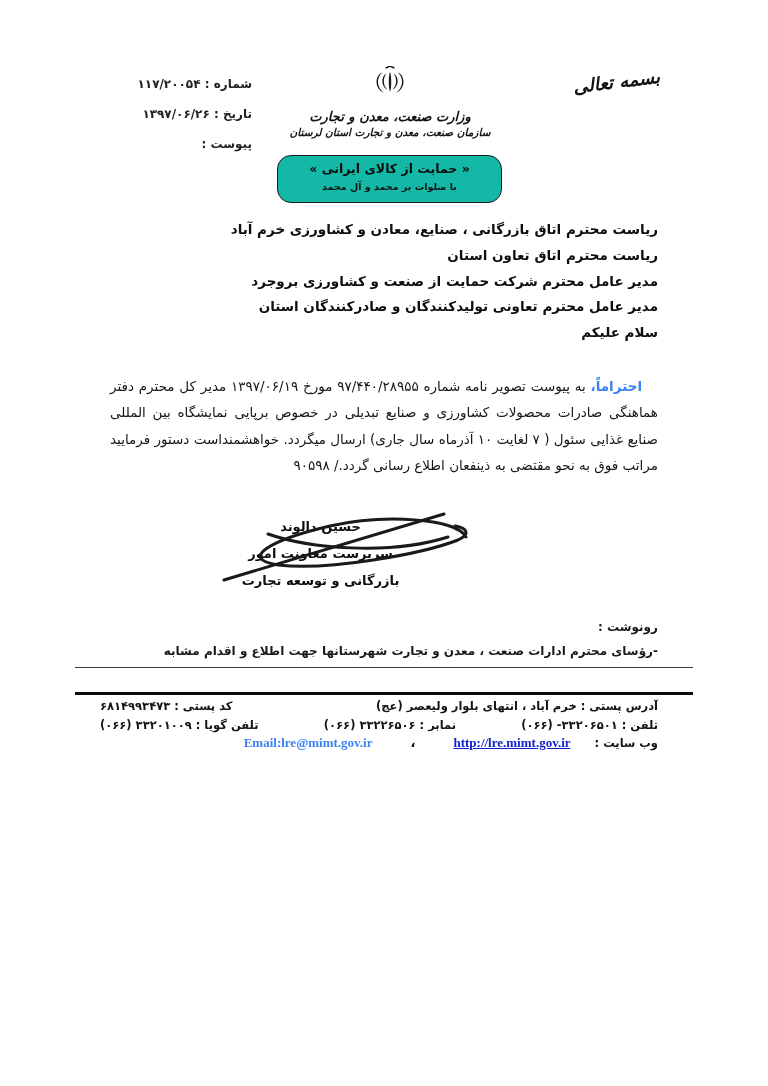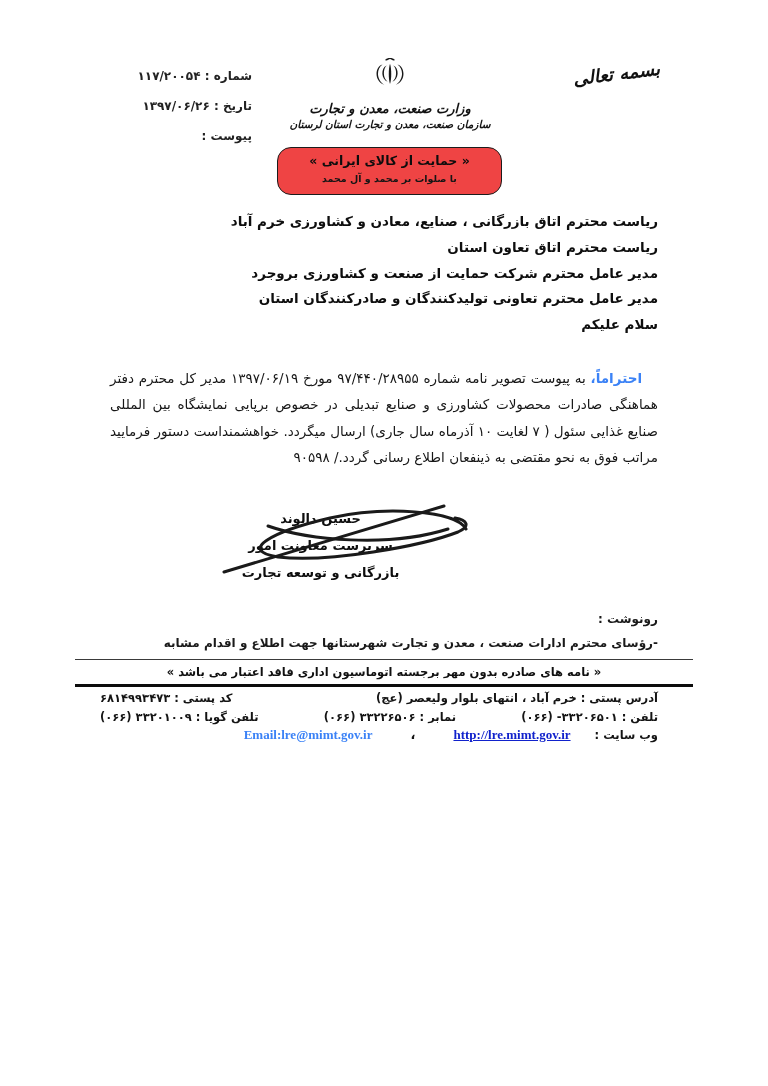--- a/index.html
+++ b/index.html
@@ -1,17 +1,17 @@
 <!DOCTYPE html>
 <html lang="fa"><head>
 <meta charset="utf-8">
 <style>
   html,body{margin:0;padding:0;background:#ffffff;}
   .page{
-    position:relative;width:768px;height:892px;margin:8px auto;
+    position:relative;width:768px;height:892px;margin:16px auto;
     background:#fff;overflow:hidden;
     font-family:"DejaVu Sans","Liberation Sans",sans-serif;
     color:#1b1b1b;
   }
   
   .meta{position:absolute;top:53px;right:516px;width:190px;direction:rtl;text-align:right;}
   .meta .row{line-height:30px;font-size:12px;font-weight:700;color:#222;white-space:nowrap;}
   .meta .val{font-weight:700;}
   
   .bismillah{
@@ -28,21 +28,21 @@
     font-weight:700;font-size:13px;line-height:17px;color:#111;margin-top:2px;white-space:nowrap;
   }
   .organization{
     font-family:"DejaVu Serif","Liberation Serif",serif;font-style:italic;
     font-weight:700;font-size:10.5px;line-height:15px;color:#161616;white-space:nowrap;
   }
   
   .slogan-box{
     position:absolute;top:139px;left:277px;width:223px;height:46px;
     border:1.6px solid #1c1c1c;border-radius:14px;text-align:center;direction:rtl;
-    background:#ef4444;
+    background:#14b8a6;
   }
   .slogan-title{font-size:12.5px;font-weight:700;color:#0d0d0d;line-height:22px;margin-top:2px;}
   .slogan-sub{font-size:9.5px;font-weight:700;color:#151515;line-height:14px;text-align:center;}
   
   .recipients{
     position:absolute;top:201px;left:110px;width:548px;
     direction:rtl;text-align:right;font-size:13.5px;font-weight:700;
     line-height:25.8px;color:#0e0e0e;
   }
   
@@ -157,21 +157,20 @@
       <path d="M60 33 C 100 47 180 55 240 36"></path>
     </g>
   </svg>
 
   <div class="cc">
     <div class="cc-label">رونوشت :</div>
     <div class="cc-item">-رؤسای محترم ادارات صنعت ، معدن و تجارت شهرستانها جهت اطلاع و اقدام مشابه</div>
   </div>
 
   <div class="rule-thin"></div>
-  <div class="notice">« نامه های صادره بدون مهر برجسته اتوماسیون اداری فاقد اعتبار می باشد »</div>
   <div class="rule-thick"></div>
 
   <div class="f-row f-row1">
     <span>آدرس پستی : خرم آباد ، انتهای بلوار ولیعصر (عج)</span>
     <span>کد پستی : ۶۸۱۴۹۹۳۴۷۳</span>
   </div>
   <div class="f-row f-row2">
     <span>تلفن : ۳۳۲۰۶۵۰۱- (۰۶۶)</span>
     <span>نمابر : ۳۳۲۲۶۵۰۶ (۰۶۶)</span>
     <span>تلفن گویا : ۳۳۲۰۱۰۰۹ (۰۶۶)</span>

